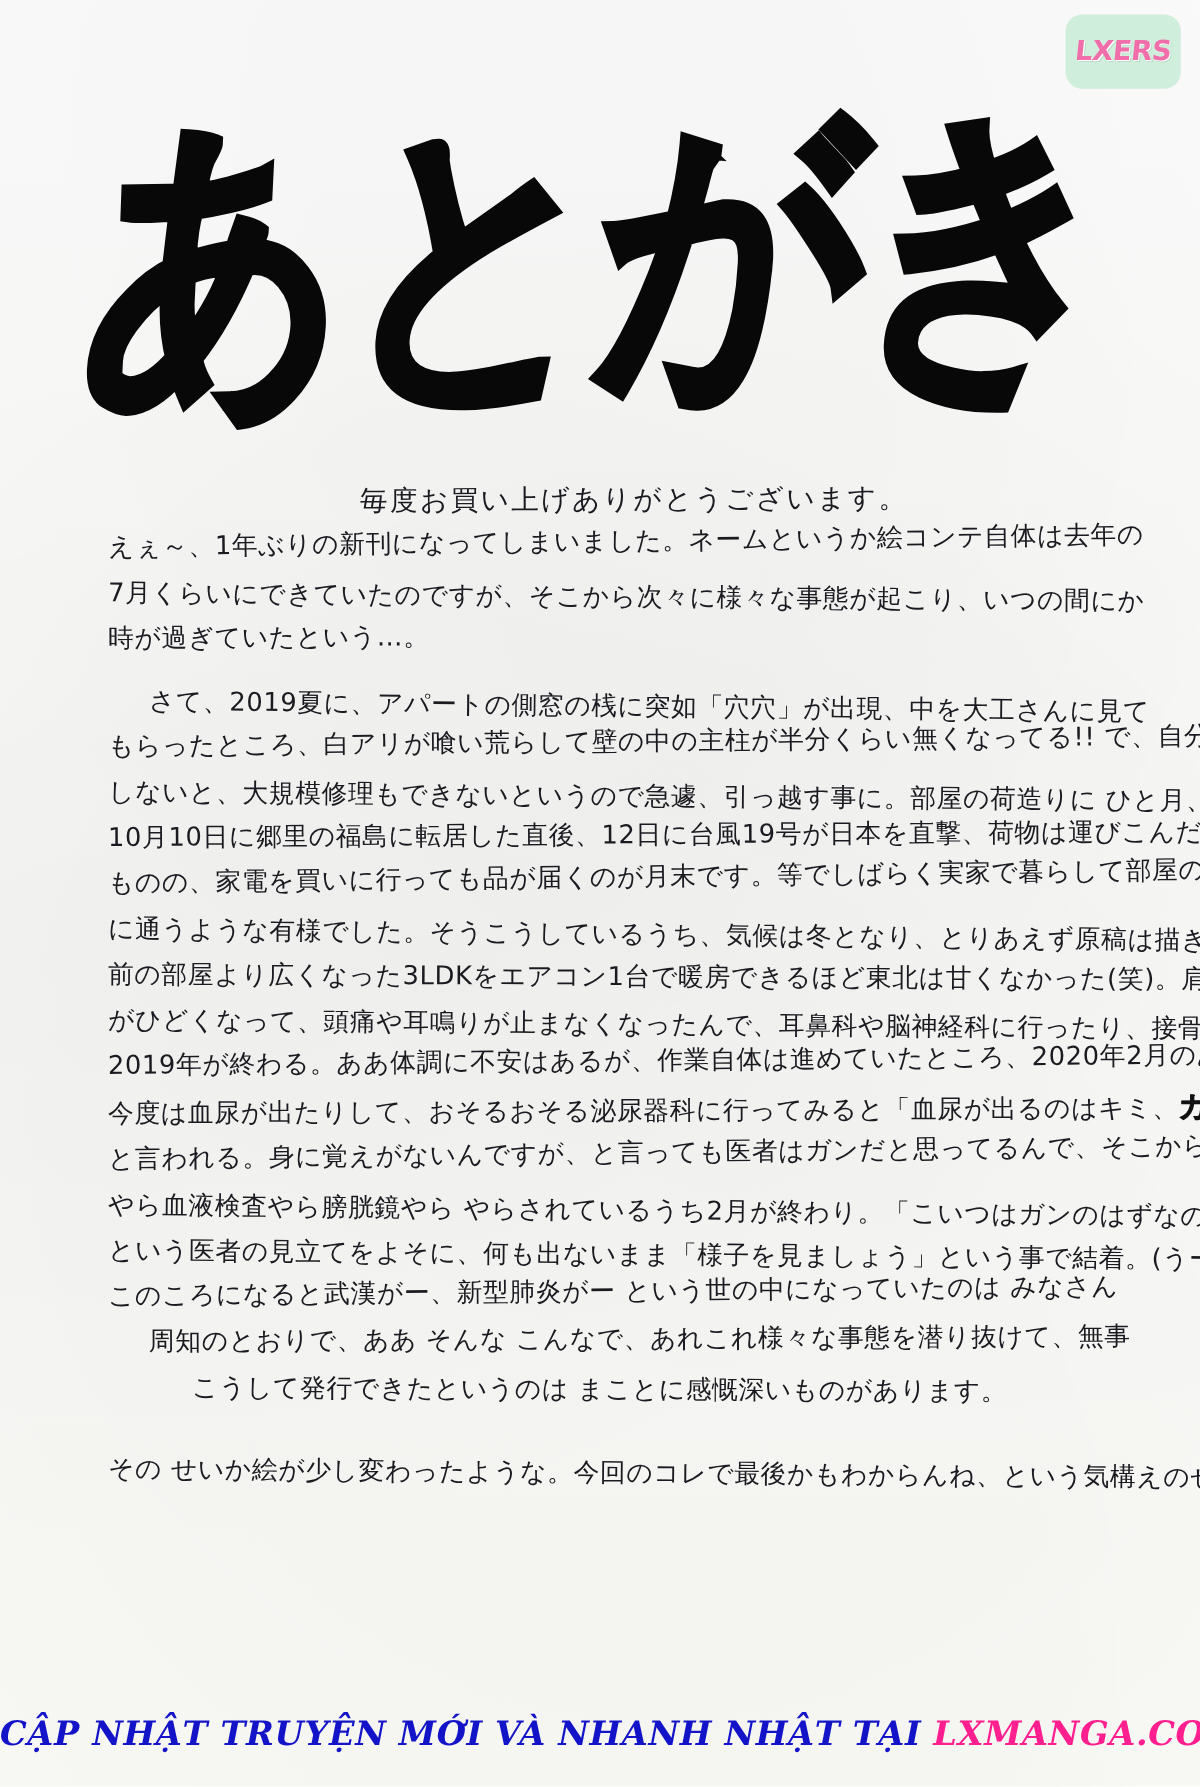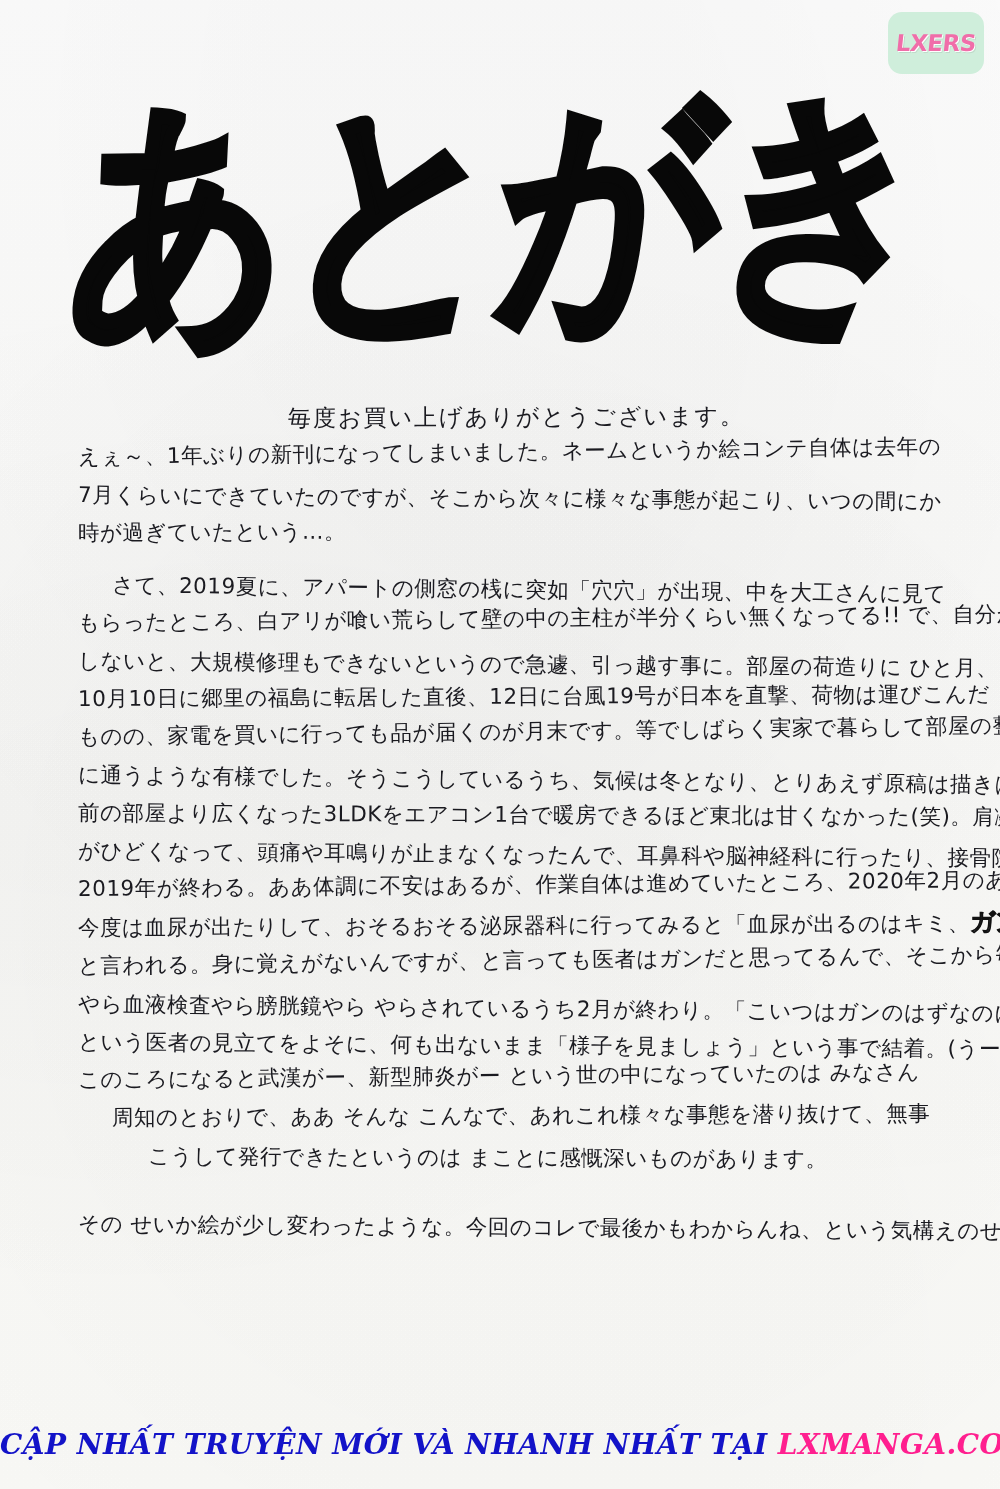--- a/index.html
+++ b/index.html
@@ -73,21 +73,21 @@
     color: #080808;
     letter-spacing: -6px;
     transform: skewX(-4deg) rotate(-1.2deg) scaleY(1.18);
     -webkit-text-stroke: 7px #080808;
     white-space: nowrap;
   }
 
   
   .handwriting {
     position: absolute;
-    left: 78px;
+    left: 90px;
     top: 400px;
     width: 862px;
     color: #1a1a20;
     font-family: "DejaVu Sans", sans-serif;
     font-size: 21.5px;
     line-height: 38px;
     letter-spacing: 0.5px;
   }
   .hw-line {
     white-space: nowrap;
@@ -180,15 +180,15 @@
     <div class="hw-line w5">このころになると武漢がー、新型肺炎がー という世の中になっていたのは みなさん</div>
     <div class="hw-line indent-1 w3">周知のとおりで、ああ そんな こんなで、あれこれ様々な事態を潜り抜けて、無事</div>
     <div class="hw-line indent-2 w6">こうして発行できたというのは まことに感慨深いものがあります。</div>
 
     <div class="big-gap"></div>
 
     <div class="hw-line w2">その せいか絵が少し変わったような。今回のコレで最後かもわからんね、という気構えのせいか。</div>
   </div>
 
   <div class="banner">
-    <span class="b-blue">CẬP NHẤT TRUYỆN MỚI VÀ NHANH NHẤT TẠI</span><span class="dot"></span><span class="b-pink">LXMANGA.COM</span>
+    <span class="b-blue">CẬP NHẬT TRUYỆN MỚI VÀ NHANH NHẬT TẠI</span><span class="dot"></span><span class="b-pink">LXMANGA.COM</span>
   </div>
 </div>
 
 </body></html>

